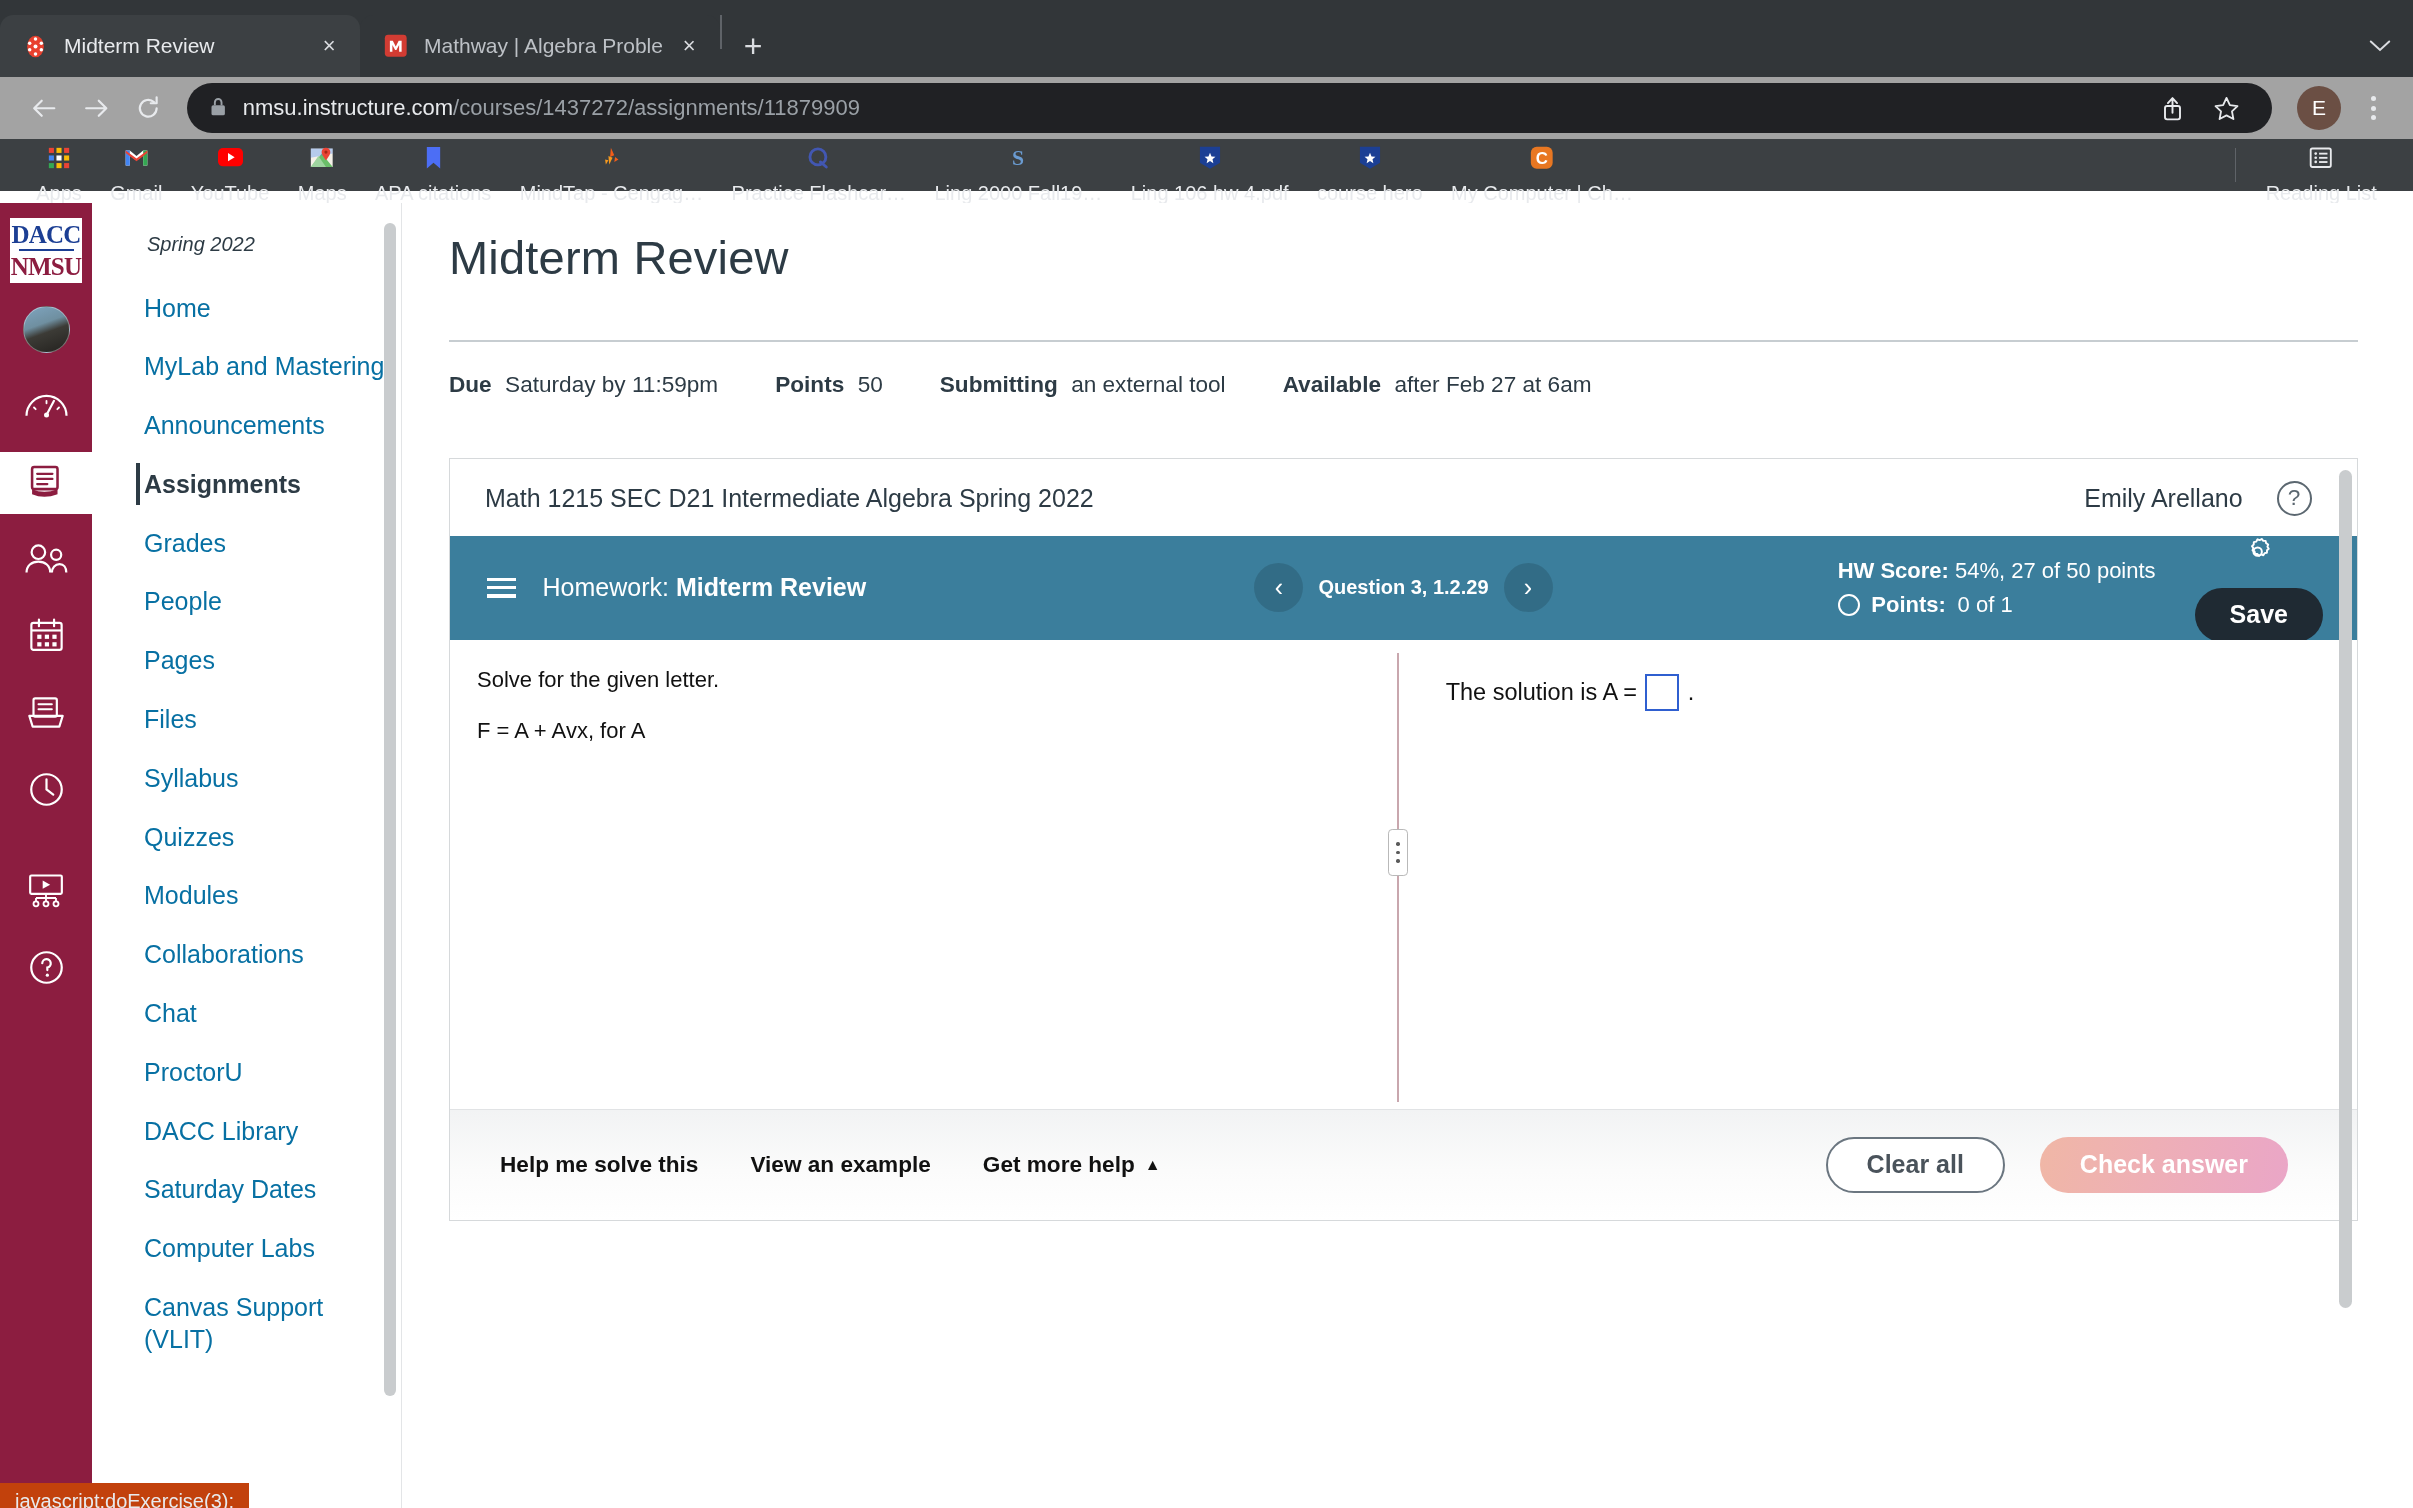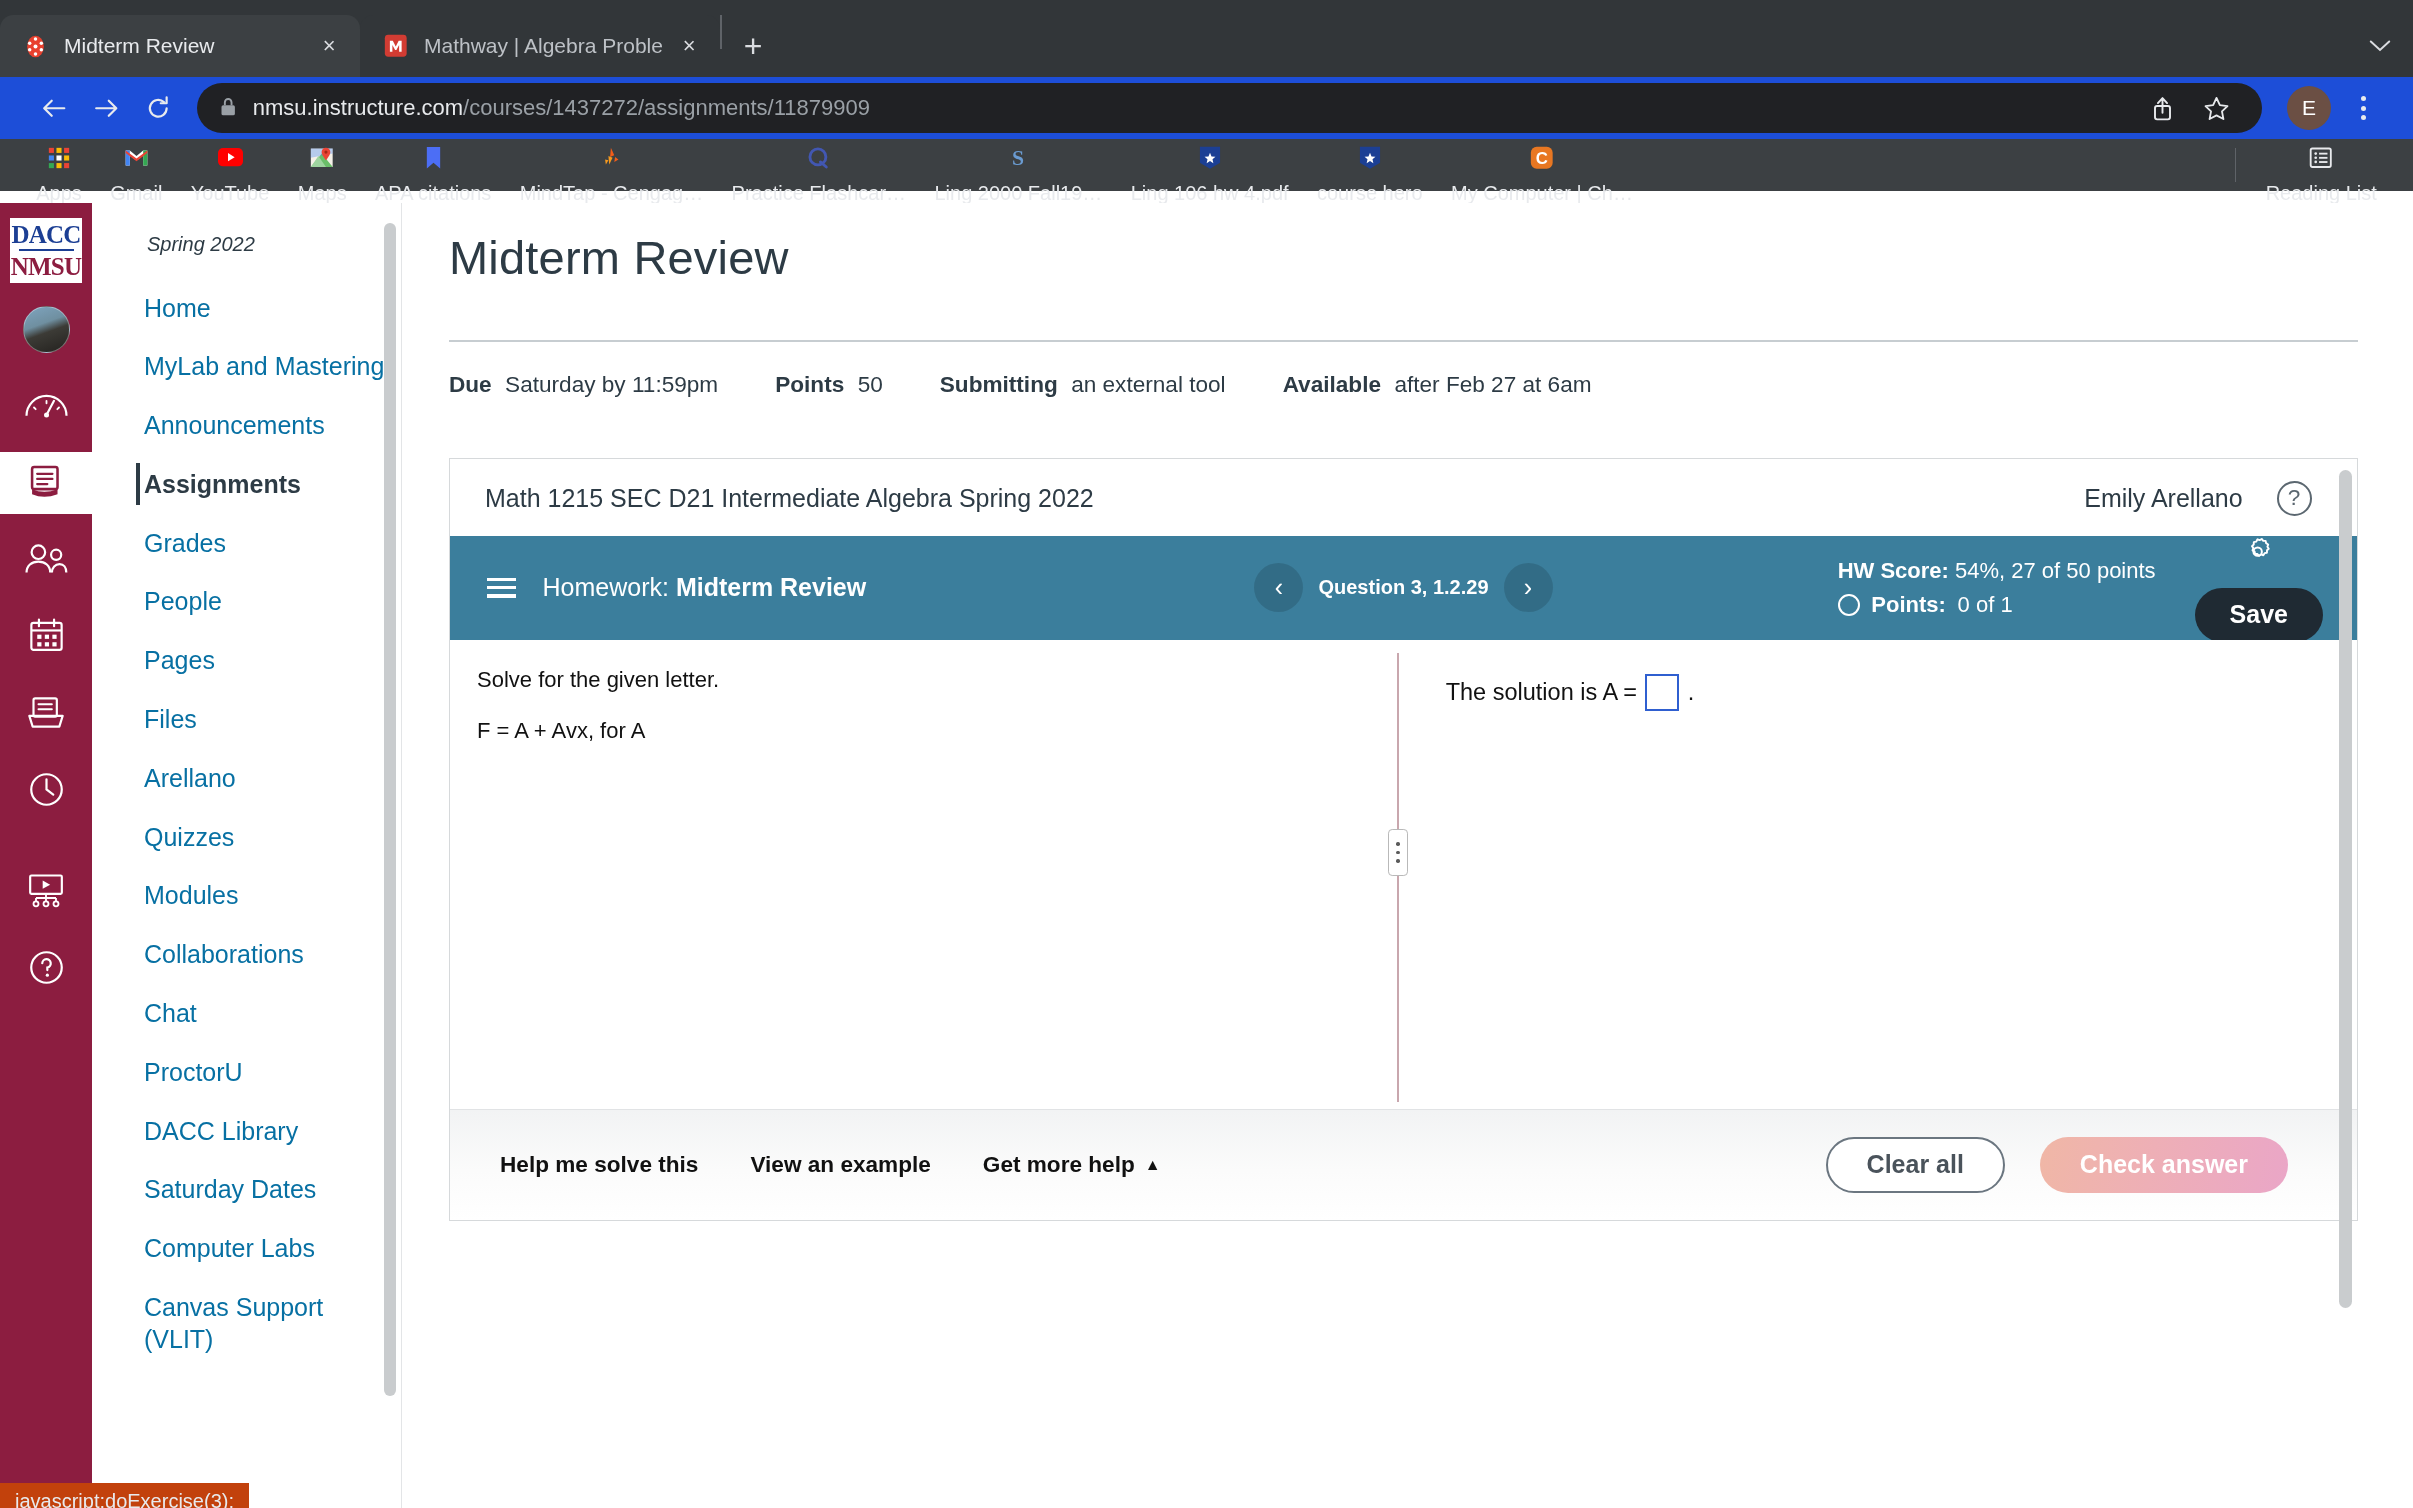--- a/index.html
+++ b/index.html
@@ -29,22 +29,22 @@
     text-overflow: clip; flex: 1;
   }
   .tab.inactive .tab-title { color: #bdc1c6; }
   .tab-close { font-size: 22px; color: #dadce0; width: 25px; text-align: center; flex:0 0 25px;}
   .tab-sep { width: 1.7px; height: 34px; background: #5f6368; align-self: center; margin-bottom: 13.4px;}
   .newtab { font-size: 32px; color: #dadce0; padding: 0 22px 15px 22px; line-height: 1; font-weight: 300;}
   .tabstrip-right { margin-left: auto; padding: 0 22px 18.4px 0; }
   .chev-down { font-size: 22px; color: #dadce0; }
 
   .toolbar {
-    height: 62px; background: #1d4ed8; display: flex; align-items: center;
-    padding: 0 28px; gap: 0;
+    height: 62px; background: #a3a3a3; display: flex; align-items: center;
+    padding: 0 18px; gap: 0;
   }
   .navbtn { width: 52px; height: 52px; display:flex; align-items:center; justify-content:center; color:#e8eaed;}
   .navbtn svg { display:block; }
   .omnibox {
     flex: 1; height: 50px; background: #202124; border-radius: 25px;
     display: flex; align-items: center; padding: 0 22px; margin: 0 13.4px;
     gap: 15px; min-width: 0;
   }
   .lock { flex:0 0 18.4px; }
   .url { font-size: 22px; color: #e8eaed; white-space: nowrap; overflow: hidden; }
@@ -540,21 +540,21 @@
     <div class="cnav">
       <div class="cnav-term">Spring 2022</div>
       <a class="cnav-item">Home</a>
       <a class="cnav-item">MyLab and Mastering</a>
       <a class="cnav-item">Announcements</a>
       <a class="cnav-item active">Assignments</a>
       <a class="cnav-item">Grades</a>
       <a class="cnav-item">People</a>
       <a class="cnav-item">Pages</a>
       <a class="cnav-item">Files</a>
-      <a class="cnav-item">Arellano</a>
+      <a class="cnav-item">Syllabus</a>
       <a class="cnav-item">Quizzes</a>
       <a class="cnav-item">Modules</a>
       <a class="cnav-item">Collaborations</a>
       <a class="cnav-item">Chat</a>
       <a class="cnav-item">ProctorU</a>
       <a class="cnav-item">DACC Library</a>
       <a class="cnav-item">Saturday Dates</a>
       <a class="cnav-item">Computer Labs</a>
       <a class="cnav-item" style="width:251px">Canvas Support (VLIT)</a>
       <div class="cnav-scroll"></div>

